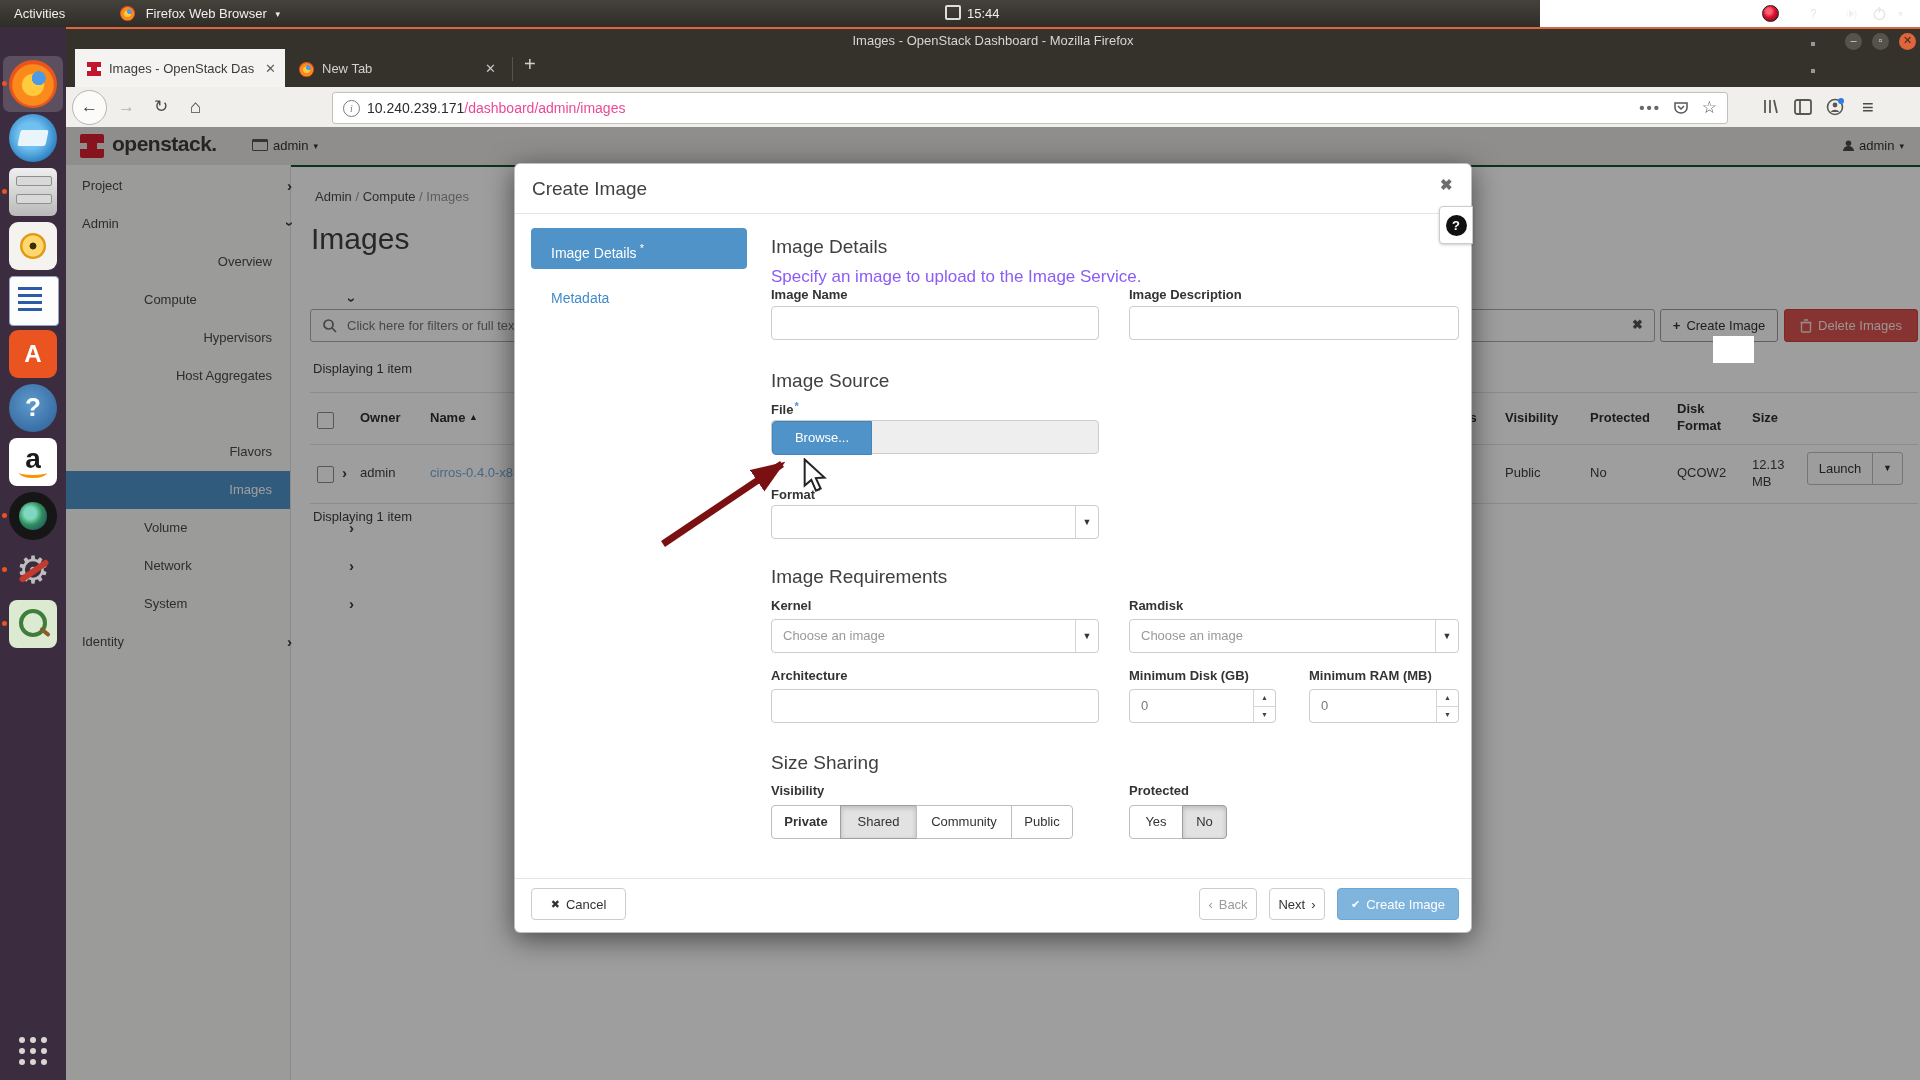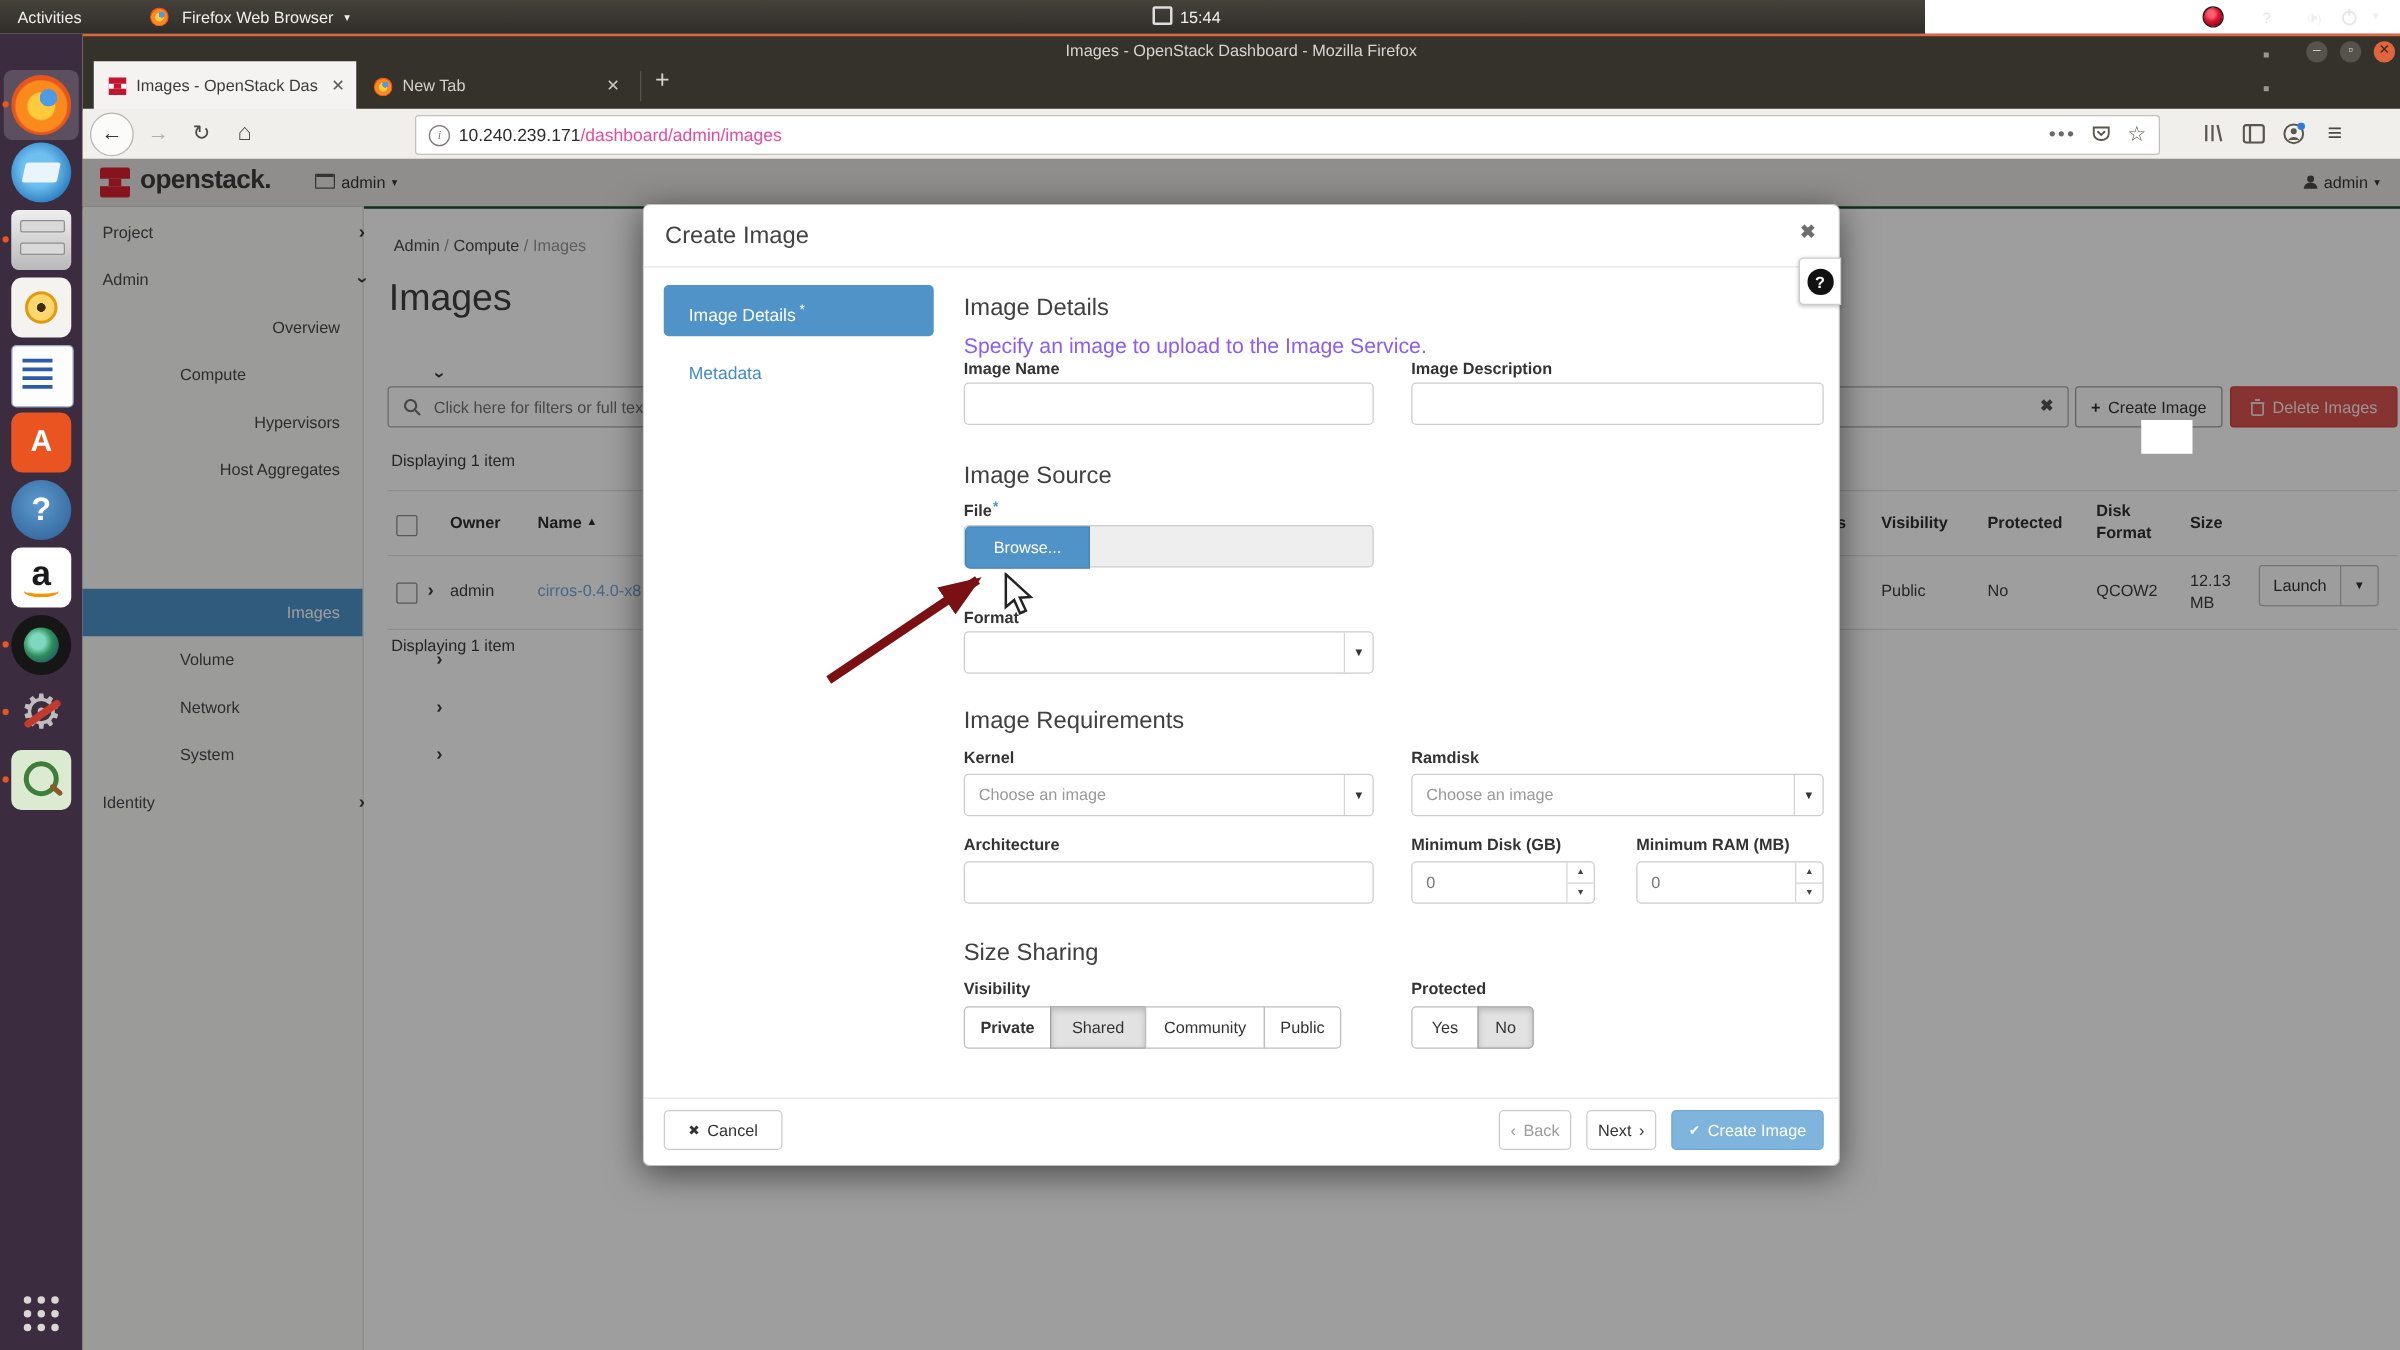--- a/index.html
+++ b/index.html
@@ -166,21 +166,21 @@
 
 <div class="stage">
 
   <div class="topbar">
     <div class="itm" style="left:14px;">Activities</div>
     <div class="itm" style="left:120px;">
       <span class="ffmini"></span>
       <span style="margin-left:7px;">Firefox Web Browser</span>
       <span class="caret">▾</span>
     </div>
-    <div class="itm" style="left:922px;">
+    <div class="itm" style="left:945px;">
       <span class="clockicon"></span><span>15:44</span>
     </div>
     <div class="itm" style="left:1762px;"><span class="recdot"></span></div>
     <div class="itm" style="left:1810px;"><span class="netq">?</span><span class="sq3"></span><span class="sq3"></span></div>
     <div class="itm" style="left:1845px;font-size:14px;">🕩<span style="font-size:10px;">)</span></div>
     <div class="itm" style="left:1872px;">
       <svg width="15" height="15" viewBox="0 0 16 16" style="vertical-align:-3px;">
           <circle cx="8" cy="9" r="5.5" fill="none" stroke="#e8e6e2" stroke-width="1.6"></circle>
           <line x1="8" y1="1" x2="8" y2="7" stroke="#e8e6e2" stroke-width="1.8"></line>
         </svg>
@@ -311,20 +311,21 @@
     </span>
   </div>
 
   <div class="sidebar">
     <div class="sbitem lv1" style="top:2px;"><span>Project</span><span class="chev">›</span></div>
     <div class="sbitem lv1" style="top:40px;"><span>Admin</span><span class="chev"><span class="chevdown">›</span></span></div>
     <div class="sbitem leaf" style="top:78px;"><span>Overview</span></div>
     <div class="sbitem lv2" style="top:116px;"><span>Compute</span><span class="chev"><span class="chevdown">›</span></span></div>
     <div class="sbitem leaf" style="top:154px;"><span>Hypervisors</span></div>
     <div class="sbitem leaf" style="top:192px;"><span>Host Aggregates</span></div>
+    <div class="sbitem leaf" style="top:268px;"><span>Flavors</span></div>
     <div class="sbitem leaf sbsel" style="top:306px;"><span>Images</span></div>
     <div class="sbitem lv2" style="top:344px;"><span>Volume</span><span class="chev">›</span></div>
     <div class="sbitem lv2" style="top:382px;"><span>Network</span><span class="chev">›</span></div>
     <div class="sbitem lv2" style="top:420px;"><span>System</span><span class="chev">›</span></div>
     <div class="sbitem lv1" style="top:458px;"><span>Identity</span><span class="chev">›</span></div>
   </div>
 
   <div class="bcrumb">
     <span>Admin</span>
     <span class="sep"> / </span>

